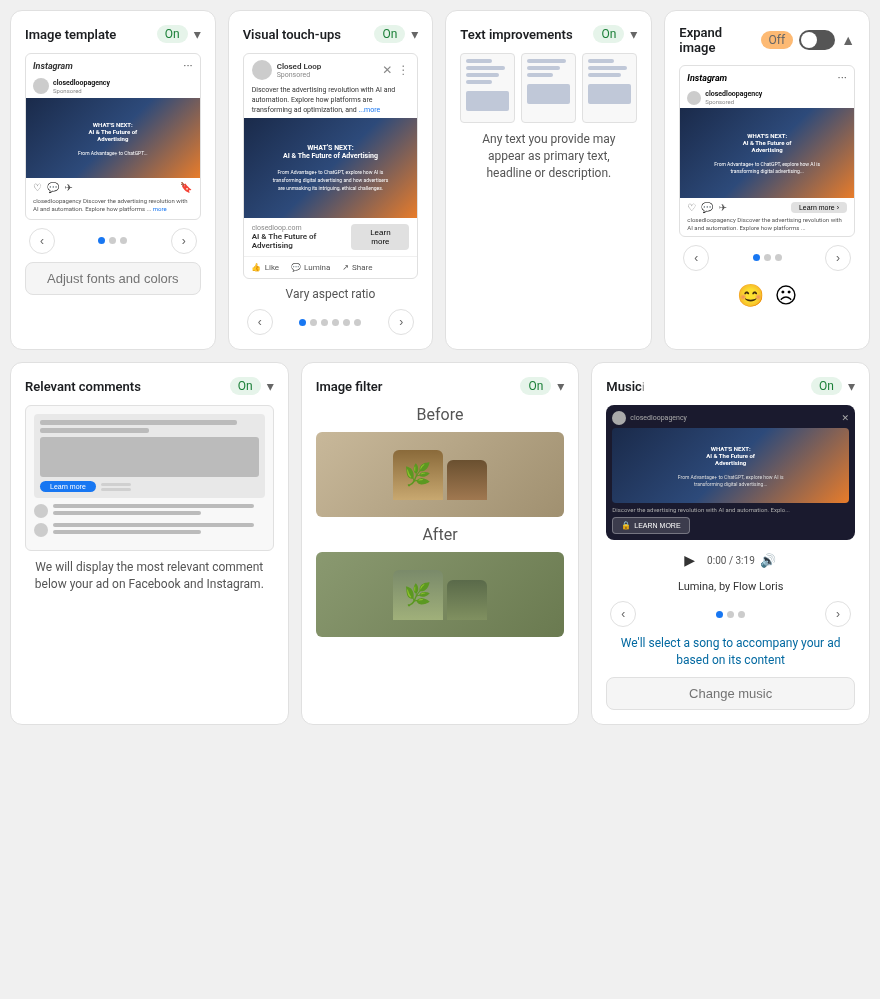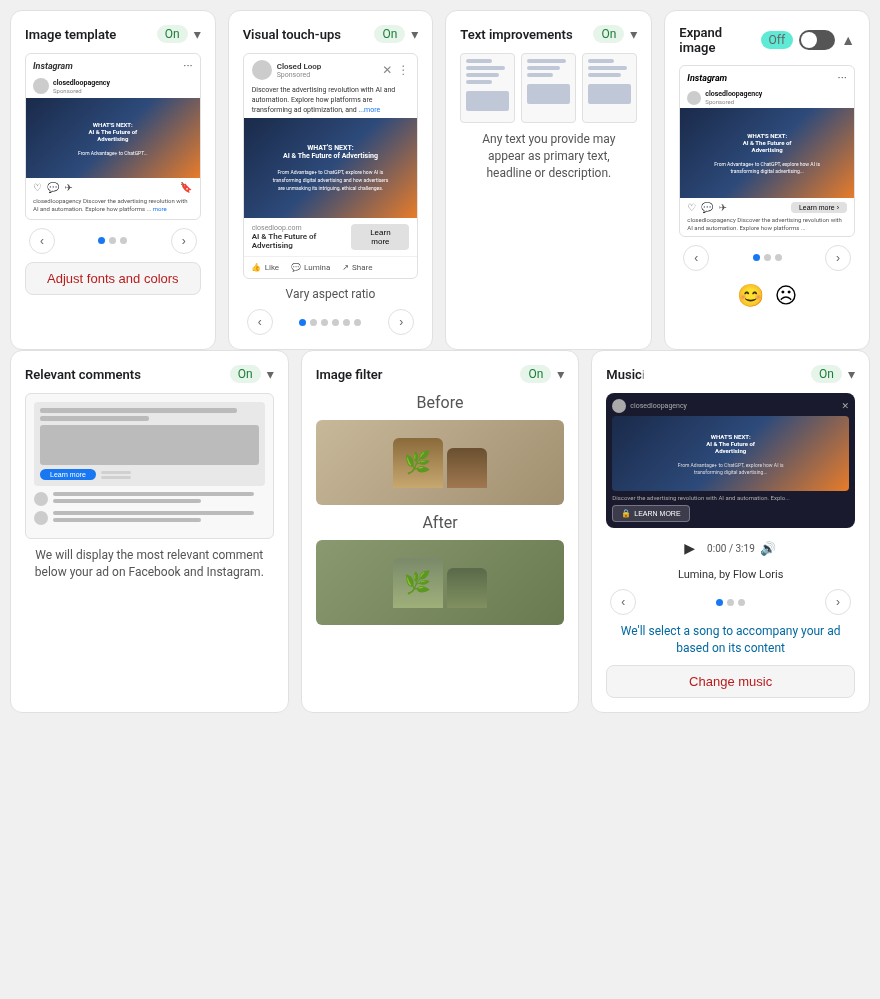--- a/index.html
+++ b/index.html
@@ -40,21 +40,21 @@
     }
     .toggle-on {
       color: #1a7f37;
       background: #e6f4ea;
       padding: 2px 8px;
       border-radius: 12px;
       font-size: 12px;
     }
     .toggle-off {
       color: #666;
-      background: #5eead4;
+      background: #fdba74;
       padding: 2px 8px;
       border-radius: 12px;
       font-size: 12px;
     }
     .chevron {
       color: #666;
       font-size: 14px;
       cursor: pointer;
     }
     .card-content {
@@ -98,21 +98,21 @@
       cursor: pointer;
       color: #666;
       font-size: 12px;
     }
     .action-btn {
       background: #f5f5f5;
       border: 1px solid #e0e0e0;
       border-radius: 8px;
       padding: 8px 16px;
       font-size: 13px;
-      color: #b91c1c;
+      color: #737373;
       cursor: pointer;
       width: 100%;
       font-weight: 500;
     }
     
     .instagram-preview {
       width: 100%;
       background: #fff;
       border: 1px solid #e0e0e0;
       border-radius: 6px;
@@ -623,21 +623,21 @@
     }
     .row2 {
       display: grid;
       grid-template-columns: 1fr 1fr 1fr;
       gap: 12px;
     }
   </style>
 </head>
 <body>
 
-<div class="grid" style="">
+<div class="grid" style="margin-bottom:12px;">
 
   <div class="card">
     <div class="card-header">
       <span class="card-title">Image template</span>
       <div class="header-right">
         <span class="toggle-on">On</span>
         <span class="chevron">▾</span>
       </div>
     </div>
     <div class="card-content">

